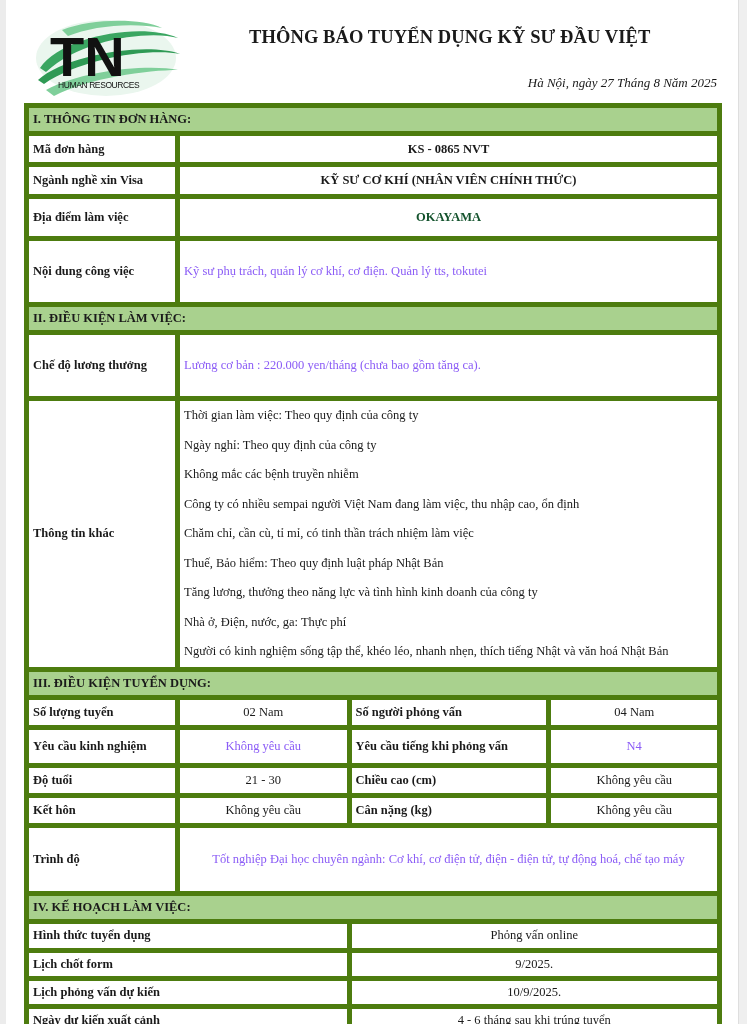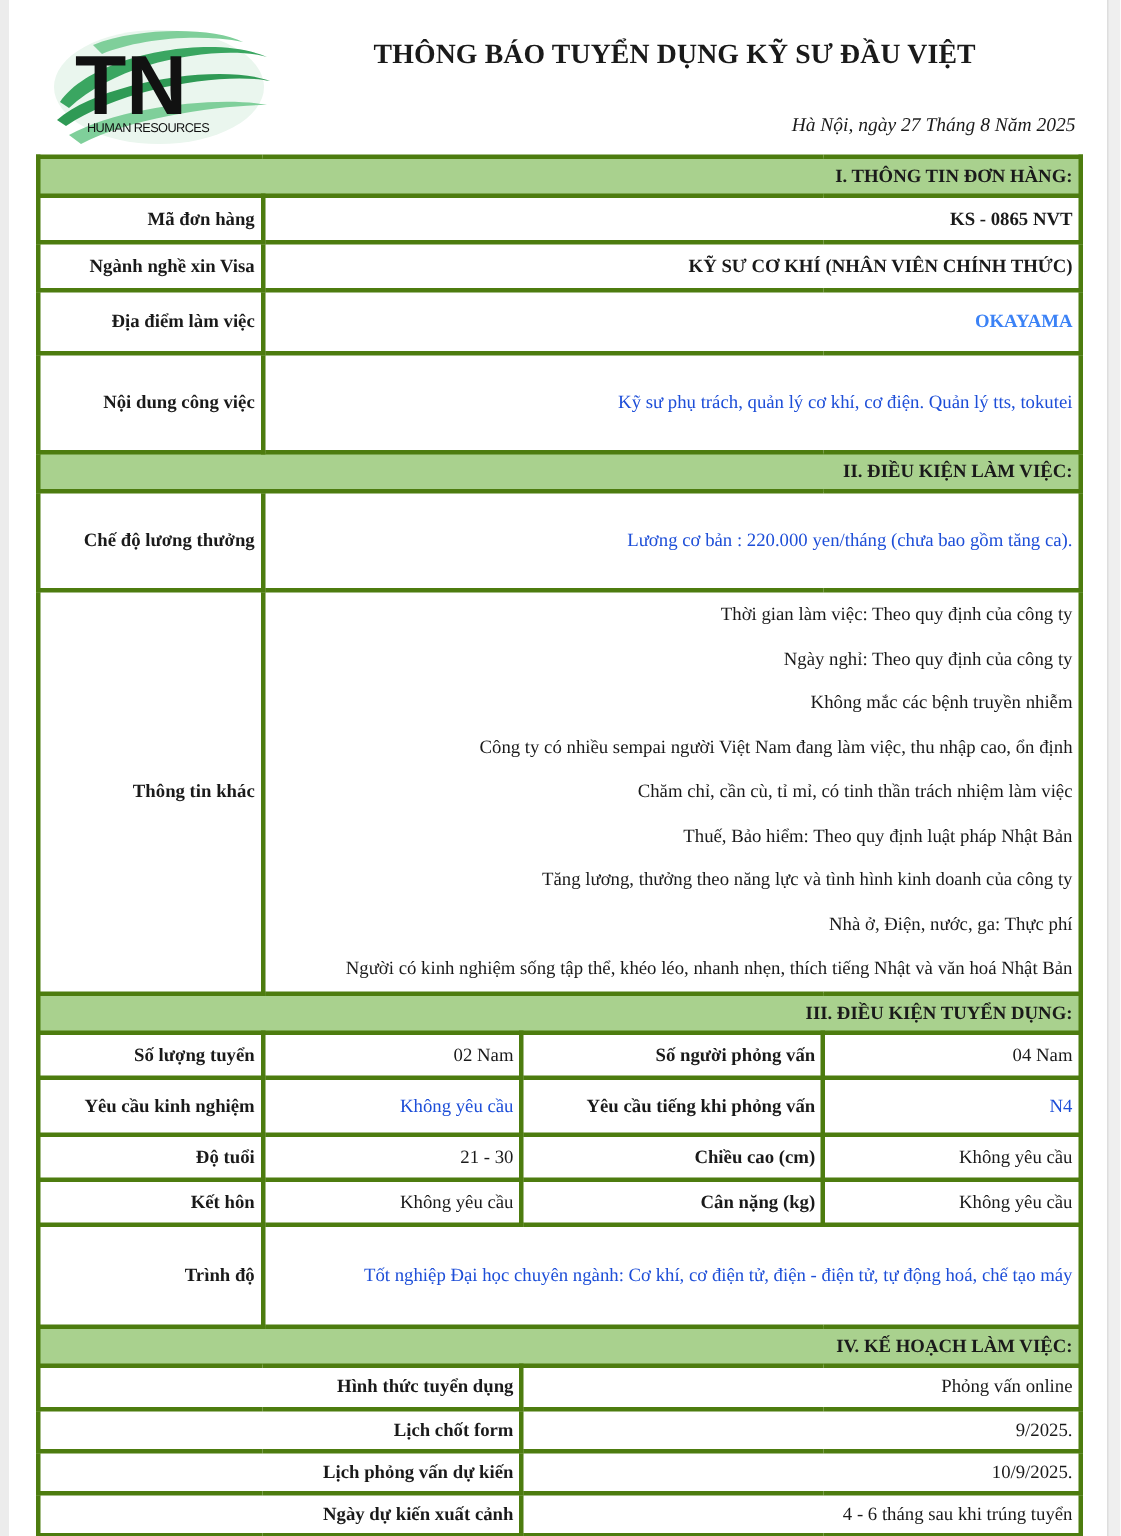--- a/index.html
+++ b/index.html
@@ -22,37 +22,36 @@
     position: absolute; right: 30px; top: 75px;
     font-size: 13px; font-style: italic; white-space: nowrap;
   }
   table.doc {
     position: absolute; left: 24px; top: 103px;
     width: 698px;
     border-collapse: collapse;
     font-size: 12.5px;
   }
   table.doc td {
-    border: 3px solid #4d7c0f;
+    border: 5px solid #4d7c0f;
     padding: 0 4px;
     vertical-align: middle;
-    text-align: right;
   }
   td.sect {
     background: #a9d18e;
     font-weight: bold;
     height: 23px;
     font-size: 12.5px;
   }
   td.lbl { font-weight: bold; width: 140px; }
   td.val { text-align: center; font-family: Liberation Serif, serif; }
   td.left { text-align: left; }
-  .red { color: #1d4ed8; }
+  .red { color: #8b5cf6; }
   .bold { font-weight: bold; }
-  .okayama { color: #3b82f6; font-weight: bold; }
+  .okayama { color: #14532d; font-weight: bold; }
   .list-line { line-height: 29.5px; }
 </style>
 </head>
 <body>
 
 <div class="edge-left"></div>
 <div class="edge-right"></div>
 
 <svg class="logo" viewBox="0 0 150 84">
   <g>

